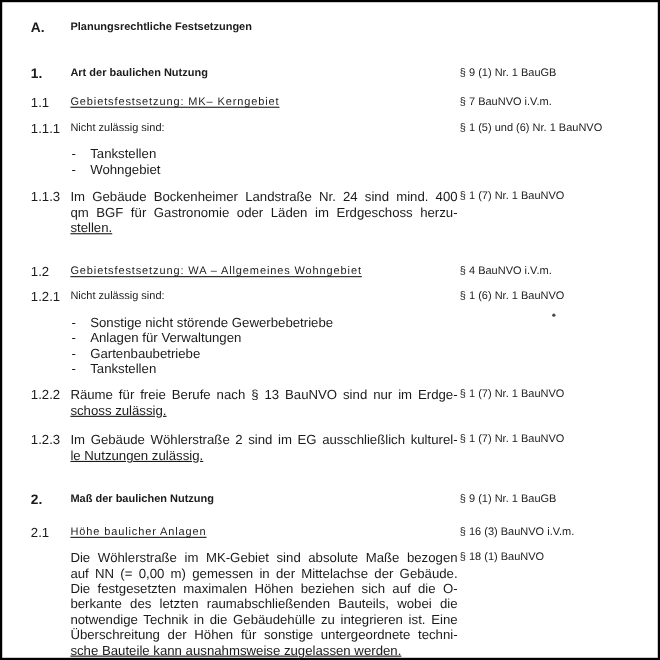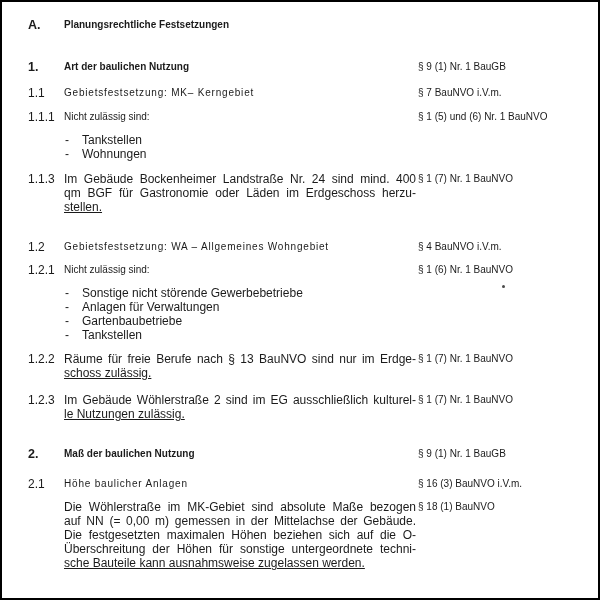--- a/index.html
+++ b/index.html
@@ -7,21 +7,21 @@
     position:relative;width:600px;height:600px;box-sizing:border-box;
     border:2px solid #000;background:#fff;overflow:hidden;
     font-family:"Liberation Sans",sans-serif;color:#1b1b1b;
   }
   .row{position:absolute;left:0;width:100%;}
   .num{position:absolute;left:26px;font-size:12px;line-height:14px;white-space:nowrap;}
   span.txt{position:absolute;left:62px;font-size:10px;line-height:14px;white-space:nowrap;}
   div.txt{position:absolute;left:62px;width:352px;font-size:12px;line-height:14px;}
   .ref{position:absolute;left:416px;font-size:10px;line-height:14px;white-space:nowrap;}
   .bold{font-weight:bold;font-size:12.5px;}
-  .ul{text-underline-offset:2px;letter-spacing:0.8px;}
+  .ul{text-decoration:underline;text-underline-offset:2px;letter-spacing:0.8px;}
   .pline{text-align:justify;text-align-last:justify;}
   .plast{text-align-last:left;text-decoration:underline;}
   .bullet{position:relative;padding-left:18px;line-height:14px;font-size:12px;}
   .dash{position:absolute;left:1px;top:0;}
   .artifact{position:absolute;left:500px;top:283px;width:3px;height:3px;background:#4a4a4a;border-radius:50%;}
   
   .p-head{top:16px}
   .p-r0{top:58px}
   .p-r1{top:84px}
   .p-r2{top:108px}
@@ -65,21 +65,21 @@
   </div>
 
   <div class="row p-b1">
     <div class="txt">
       <div class="bullet">
         <span class="dash">-</span>
         <span>Tankstellen</span>
       </div>
       <div class="bullet">
         <span class="dash">-</span>
-        <span>Wohnungen</span>
+        <span>Wohngebiet</span>
       </div>
     </div>
   </div>
 
   <div class="row p-r3">
     <span class="num">1.1.3</span>
     <div class="txt">
       <div class="pline">Im Gebäude Bockenheimer Landstraße Nr. 24 sind mind. 400</div>
       <div class="pline">qm BGF für Gastronomie oder Läden im Erdgeschoss herzu-</div>
       <div class="pline plast">stellen.</div>
@@ -150,19 +150,21 @@
     <span class="num">2.1</span>
     <span class="txt ul">Höhe baulicher Anlagen</span>
     <span class="ref">§ 16 (3) BauNVO i.V.m.</span>
   </div>
 
   <div class="row p-r9p">
     <div class="txt">
       <div class="pline">Die Wöhlerstraße im MK-Gebiet sind absolute Maße bezogen</div>
       <div class="pline">auf NN (= 0,00 m) gemessen in der Mittelachse der Gebäude.</div>
       <div class="pline">Die festgesetzten maximalen Höhen beziehen sich auf die O-</div>
+      <div class="pline">berkante des letzten raumabschließenden Bauteils, wobei die</div>
+      <div class="pline">notwendige Technik in die Gebäudehülle zu integrieren ist. Eine</div>
       <div class="pline">Überschreitung der Höhen für sonstige untergeordnete techni-</div>
       <div class="pline plast">sche Bauteile kann ausnahmsweise zugelassen werden.</div>
     </div>
     <span class="ref">§ 18 (1) BauNVO</span>
   </div>
 
 </div>
 
 </body></html>

